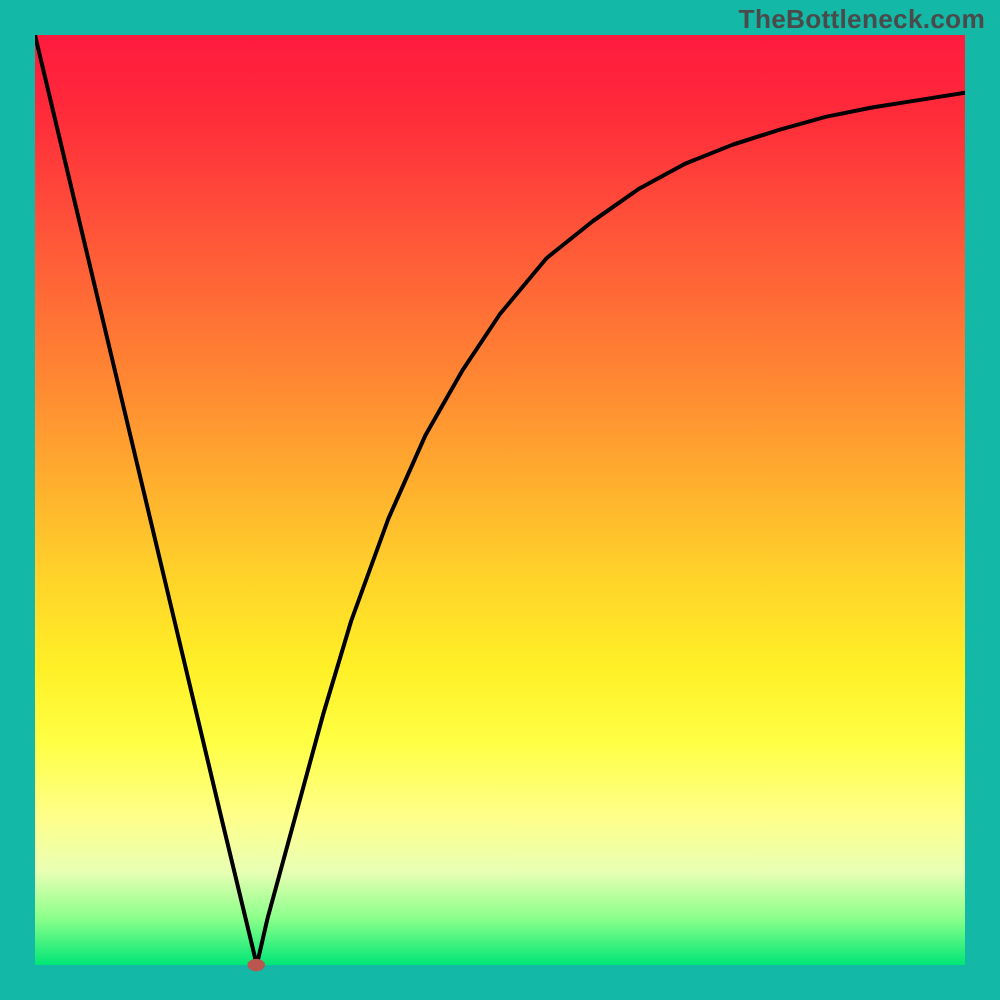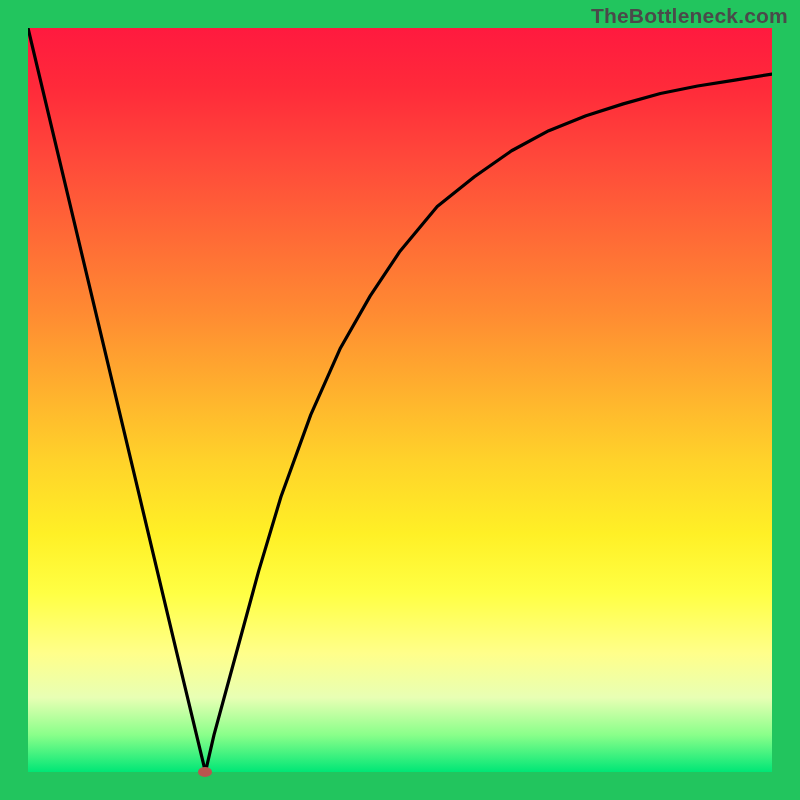--- a/index.html
+++ b/index.html
@@ -1,21 +1,21 @@
 <!DOCTYPE html>
 <html><head>
 <meta charset="utf-8">
 <style>
   * { margin: 0; padding: 0; box-sizing: border-box; }
   html, body { width: 800px; height: 800px; overflow: hidden; background: #000; }
   .frame {
     position: relative;
     width: 800px;
     height: 800px;
-    background: #22c55e;
+    background: #14b8a6;
   }
   .plot-area {
     position: absolute;
     left: 28px;
     top: 28px;
     width: 744px;
     height: 744px;
     background: linear-gradient(to bottom,
       #ff1a3f 0%,
       #ff2a3a 8%,

